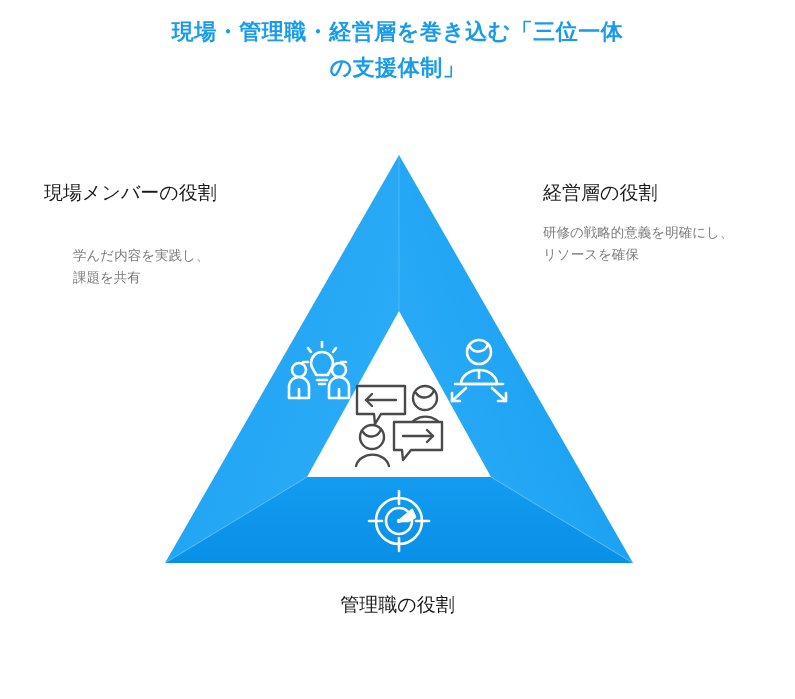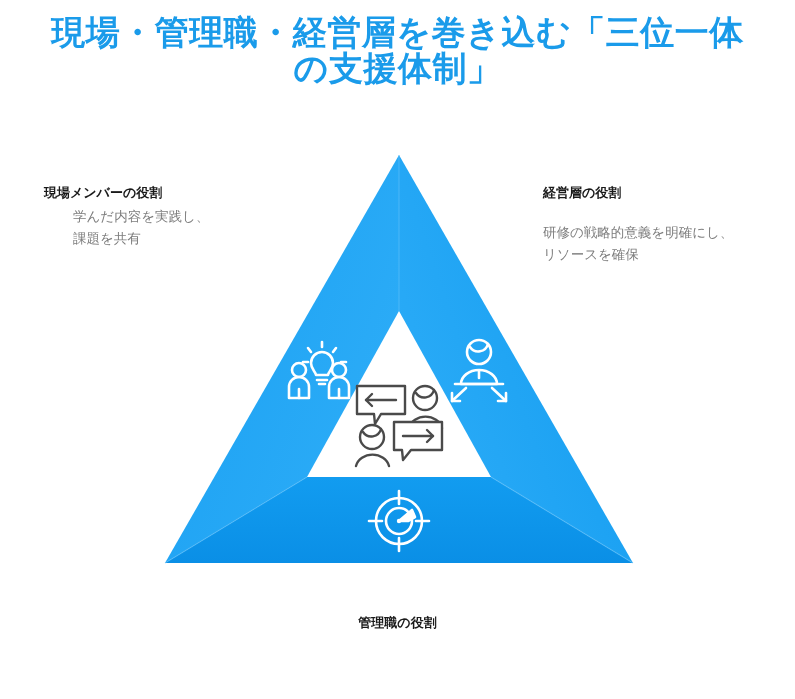--- a/index.html
+++ b/index.html
@@ -17,21 +17,21 @@
   }
 
   
   .title {
     position: absolute;
     left: 0;
     top: 14px;
     width: 795px;
     text-align: center;
     color: #1a9bea;
-    font-size: 34px;
+    font-size: 22px;
     font-weight: bold;
     line-height: 36px;
     letter-spacing: 0.5px;
   }
   .title-line {
     display: block;
   }
 
   
   .stage {
@@ -45,40 +45,40 @@
     position: absolute;
     left: 0;
     top: 0;
   }
 
   
   .role {
     position: absolute;
   }
   .role-heading {
-    font-size: 13px;
-    font-weight: bold;
+    font-size: 19px;
+    font-weight: normal;
     color: #1a1a1a;
     white-space: nowrap;
     line-height: 26px;
   }
   .role-desc {
     font-size: 13.5px;
     color: #7d7d7d;
     line-height: 22px;
     white-space: pre-line;
   }
 
   .role-left        { left: 44px;  top: 180px; }
-  .role-left .role-desc  { margin-left: 29px; }
+  .role-left .role-desc  { margin-top: 39px; margin-left: 29px; }
 
   .role-right       { left: 543px; top: 180px; }
   .role-right .role-desc { margin-top: 16px; margin-left: 0px; }
 
-  .role-bottom      { left: 0;     top: 592px; width: 795px; text-align: center; margin-top: 18px; }
+  .role-bottom      { left: 0;     top: 592px; width: 795px; text-align: center; }
   .role-bottom .role-heading { display:block; }
   .role-bottom .role-desc    { display:block; margin-top: 30px; text-align: center; }
 </style>
 </head>
 <body>
 
 <div class="title">
   <span class="title-line">現場・管理職・経営層を巻き込む「三位一体</span>
   <span class="title-line">の支援体制」</span>
 </div>

